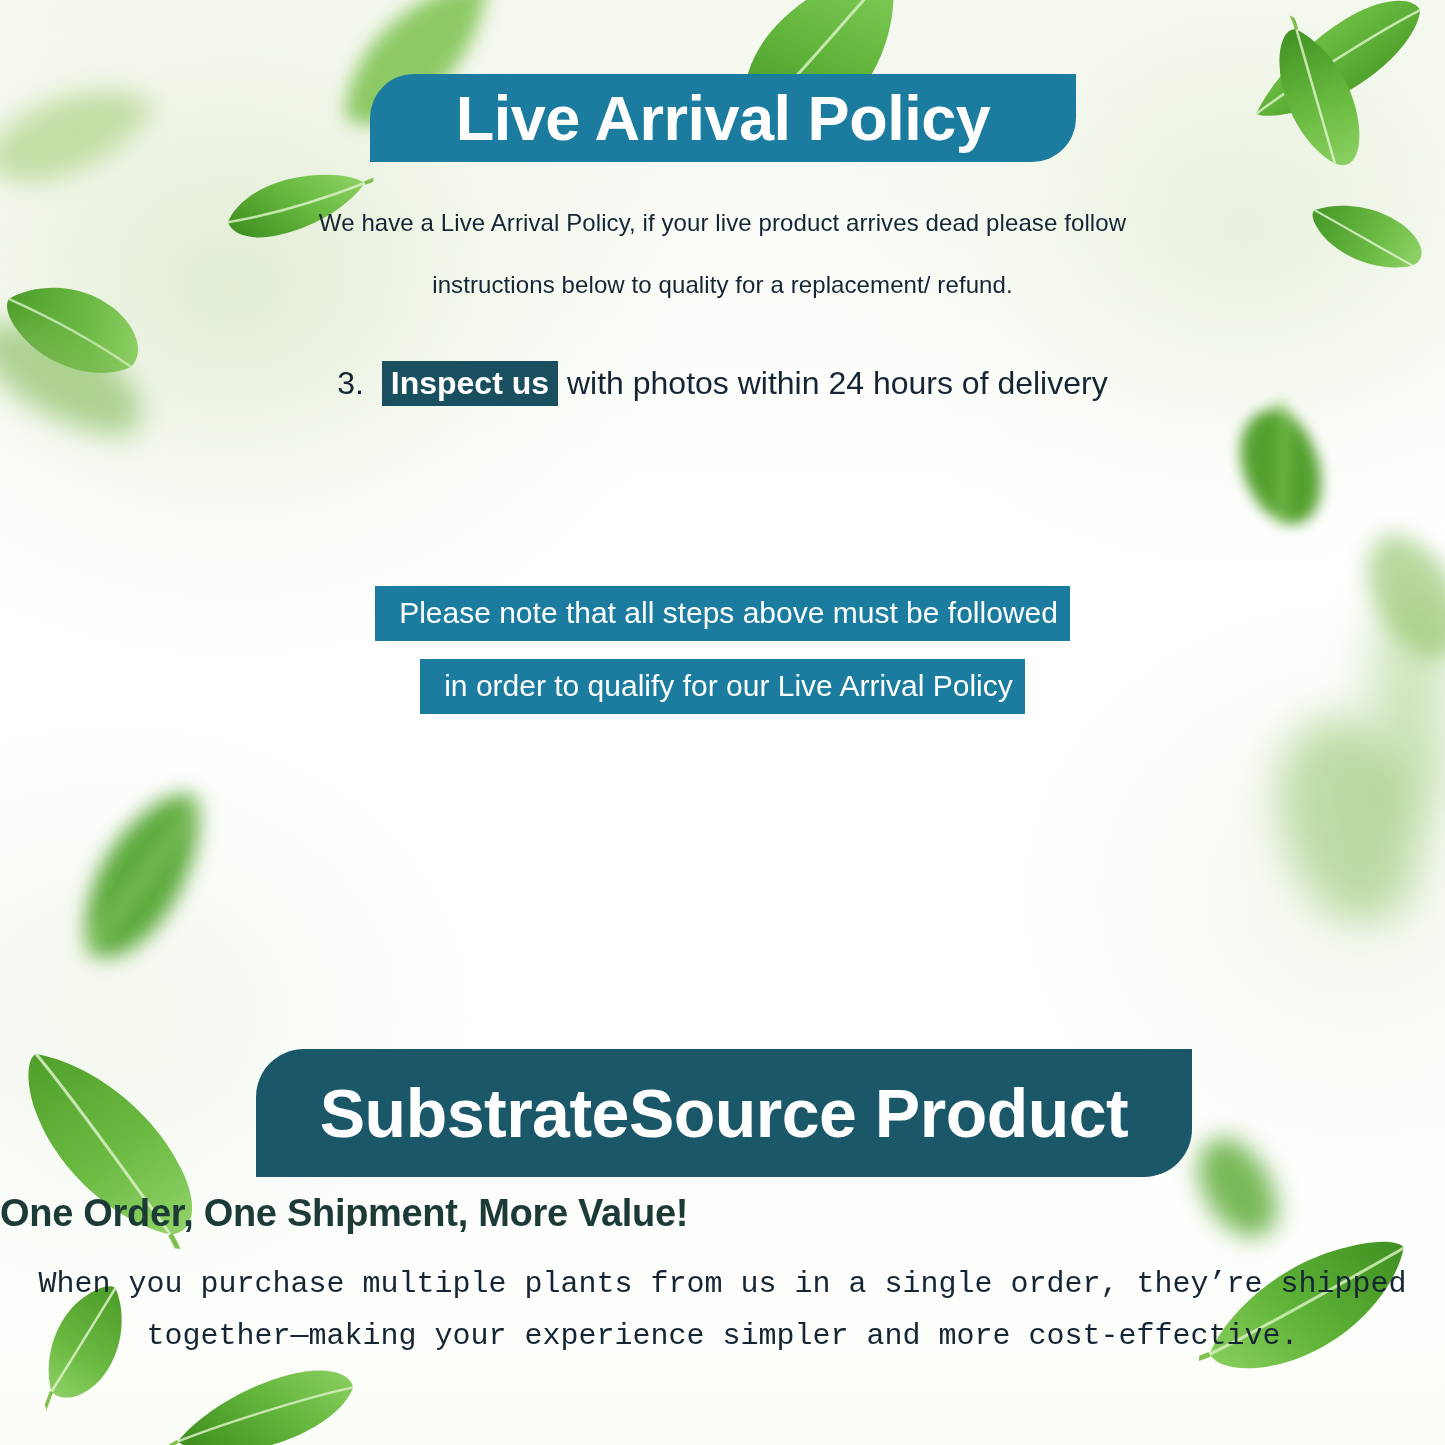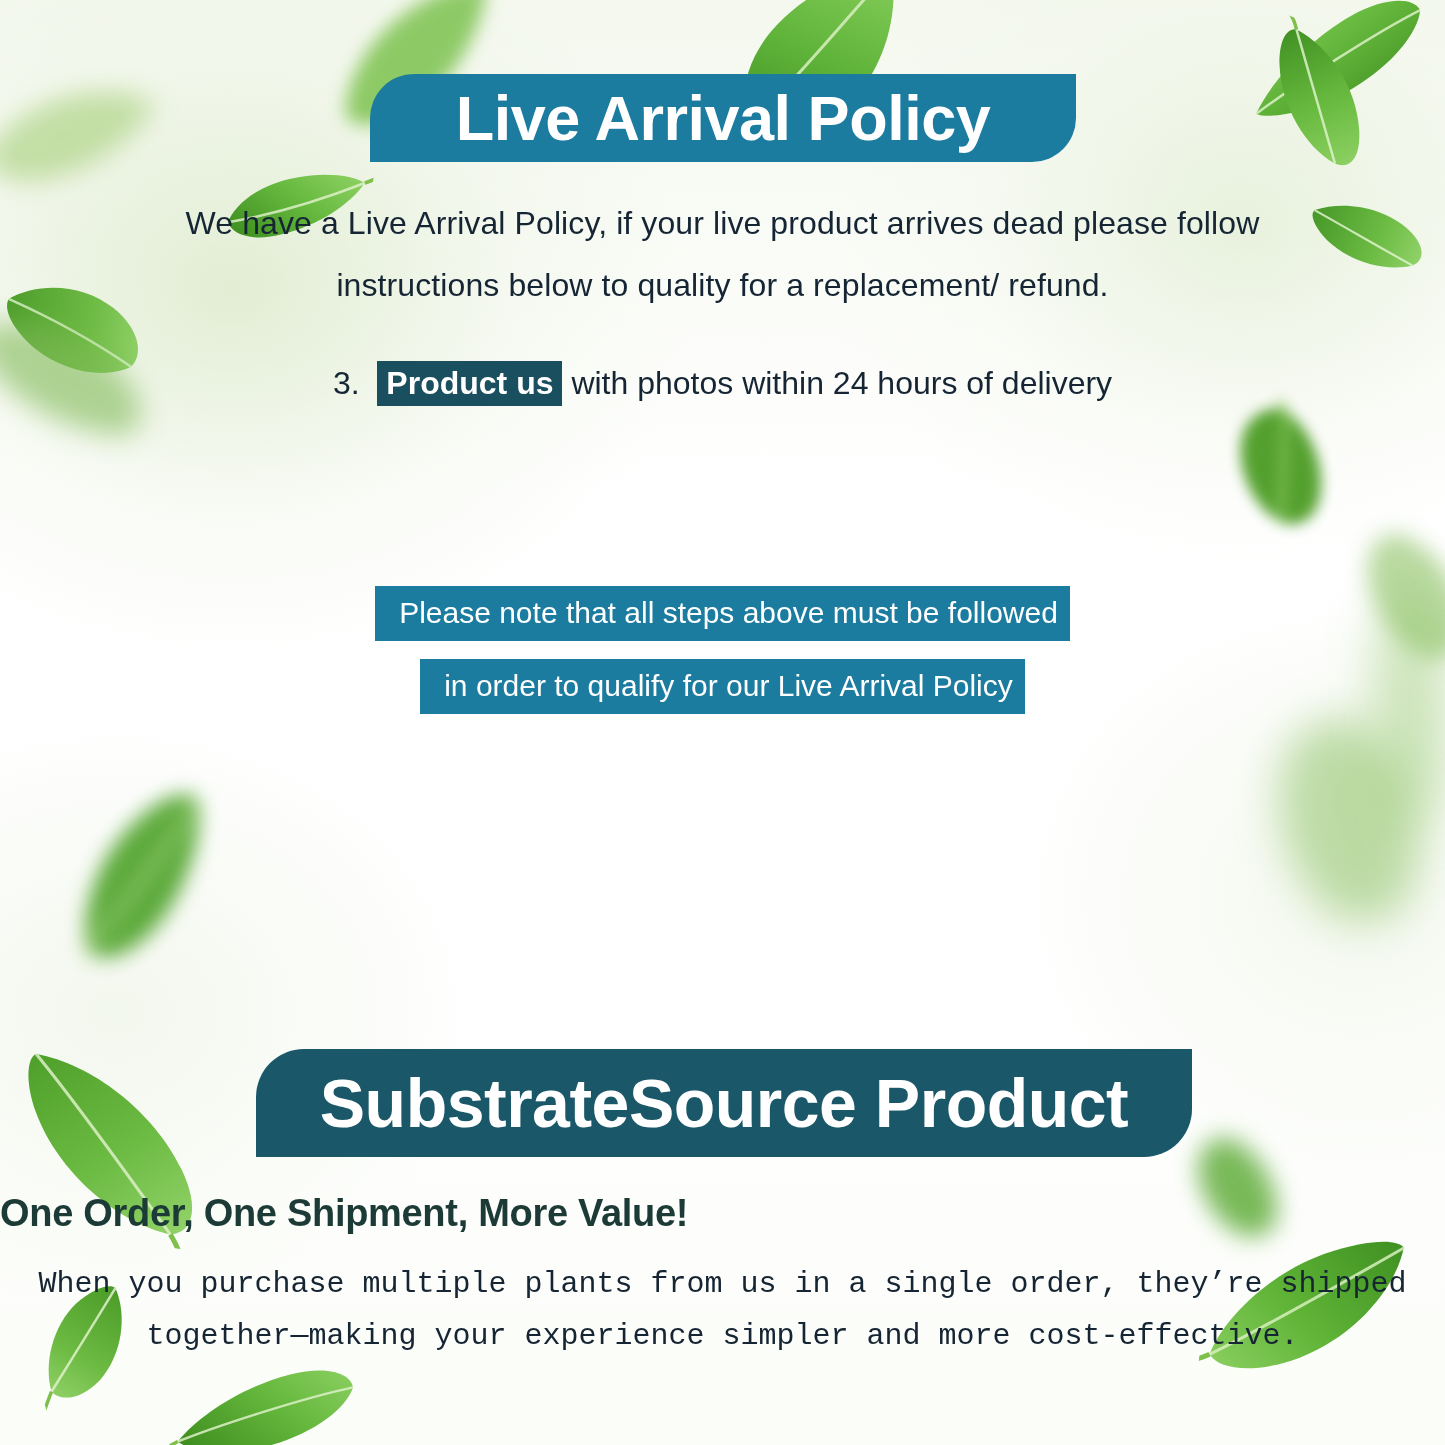--- a/index.html
+++ b/index.html
@@ -59,37 +59,37 @@
     width: 706px;
     height: 88px;
     font-size: 63px;
     border-radius: 44px 0 44px 0;
     background: #1B7CA0;
   }
   #banner-substrate {
     left: 256px;
     top: 1049px;
     width: 936px;
-    height: 108px;
+    height: 128px;
     font-size: 68px;
     border-radius: 48px 0 48px 0;
     background: #1A5768;
   }
 
   .para {
     position: absolute;
     width: 100%;
     text-align: center;
     color: #162534;
     font-weight: 400;
   }
 
   #intro {
     top: 192px;
-    font-size: 32px;
+    font-size: 24px;
     line-height: 62px;
     letter-spacing: 0.1px;
   }
 
   #list {
     position: absolute;
     top: 352px;
     width: 100%;
     text-align: center;
     color: #162534;
@@ -363,21 +363,21 @@
     <div class="banner" id="banner-live">Live Arrival Policy</div>
 
     <div class="para" id="intro">
       <div>We have a Live Arrival Policy, if your live product arrives dead please follow</div>
       <div>instructions below to quality for a replacement/ refund.</div>
     </div>
 
     <div id="list">
       <div class="li">
         <span>3.</span>
-        <span>&nbsp;</span><span></span><span class="hl">Product us</span><span> with photos within 24 hours of delivery</span>
+        <span>&nbsp;</span><span></span><span class="hl">Inspect us</span><span> with photos within 24 hours of delivery</span>
       </div>
     </div>
 
     <div id="notebox">
       <div><span class="nb-line">Please note that all steps above must be followed</span></div>
       <div><span class="nb-line">in order to qualify for our Live Arrival Policy</span></div>
     </div>
 
 
     <div class="banner" id="banner-substrate">SubstrateSource Product</div>

